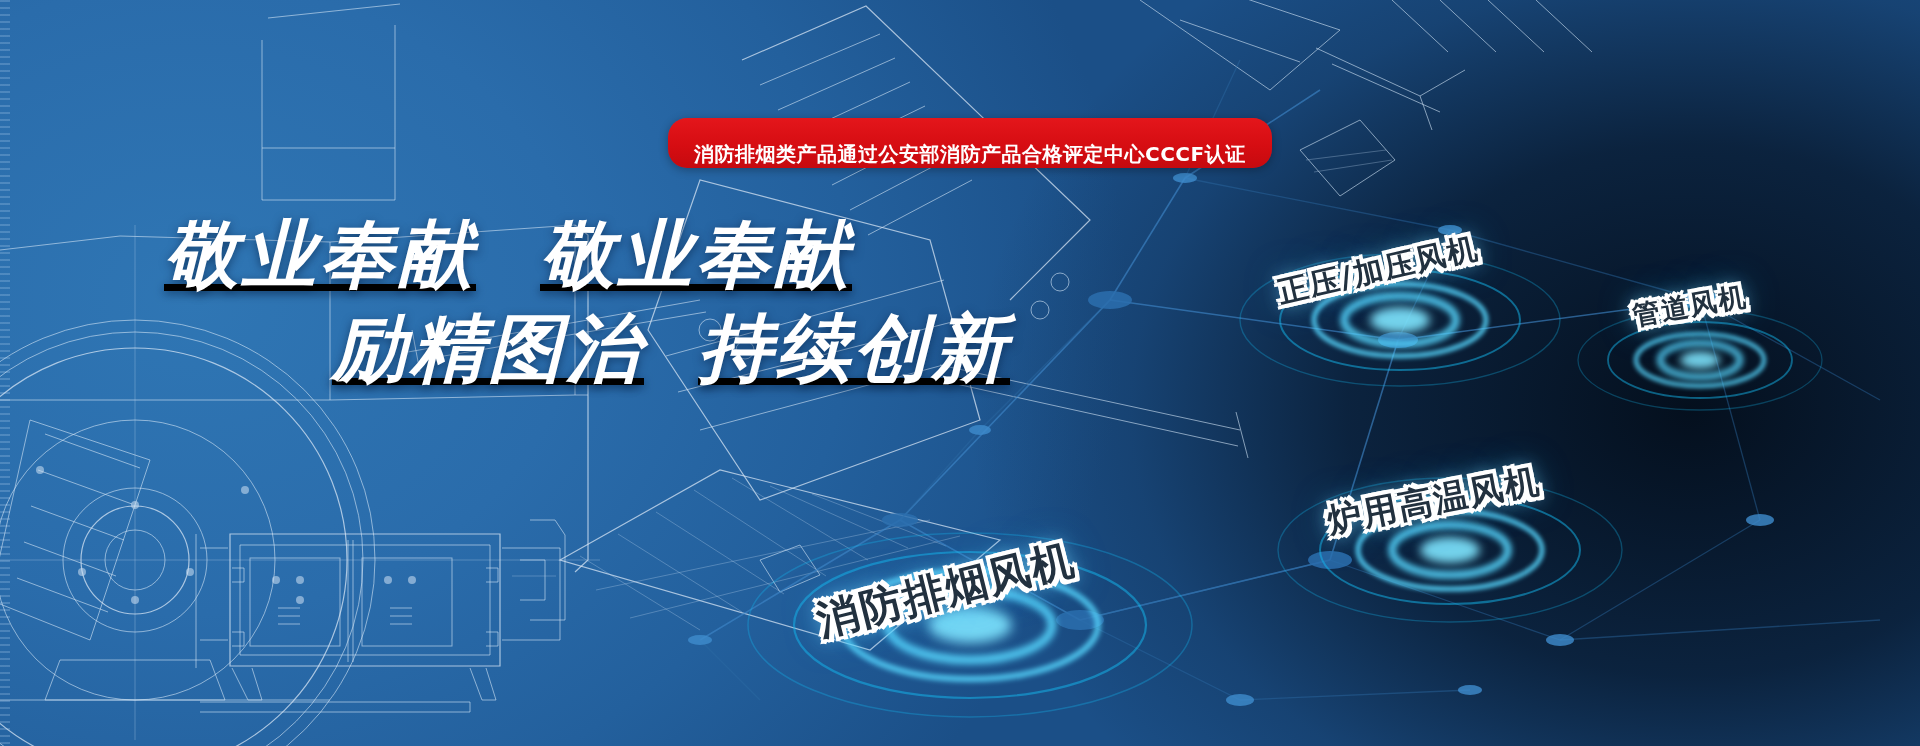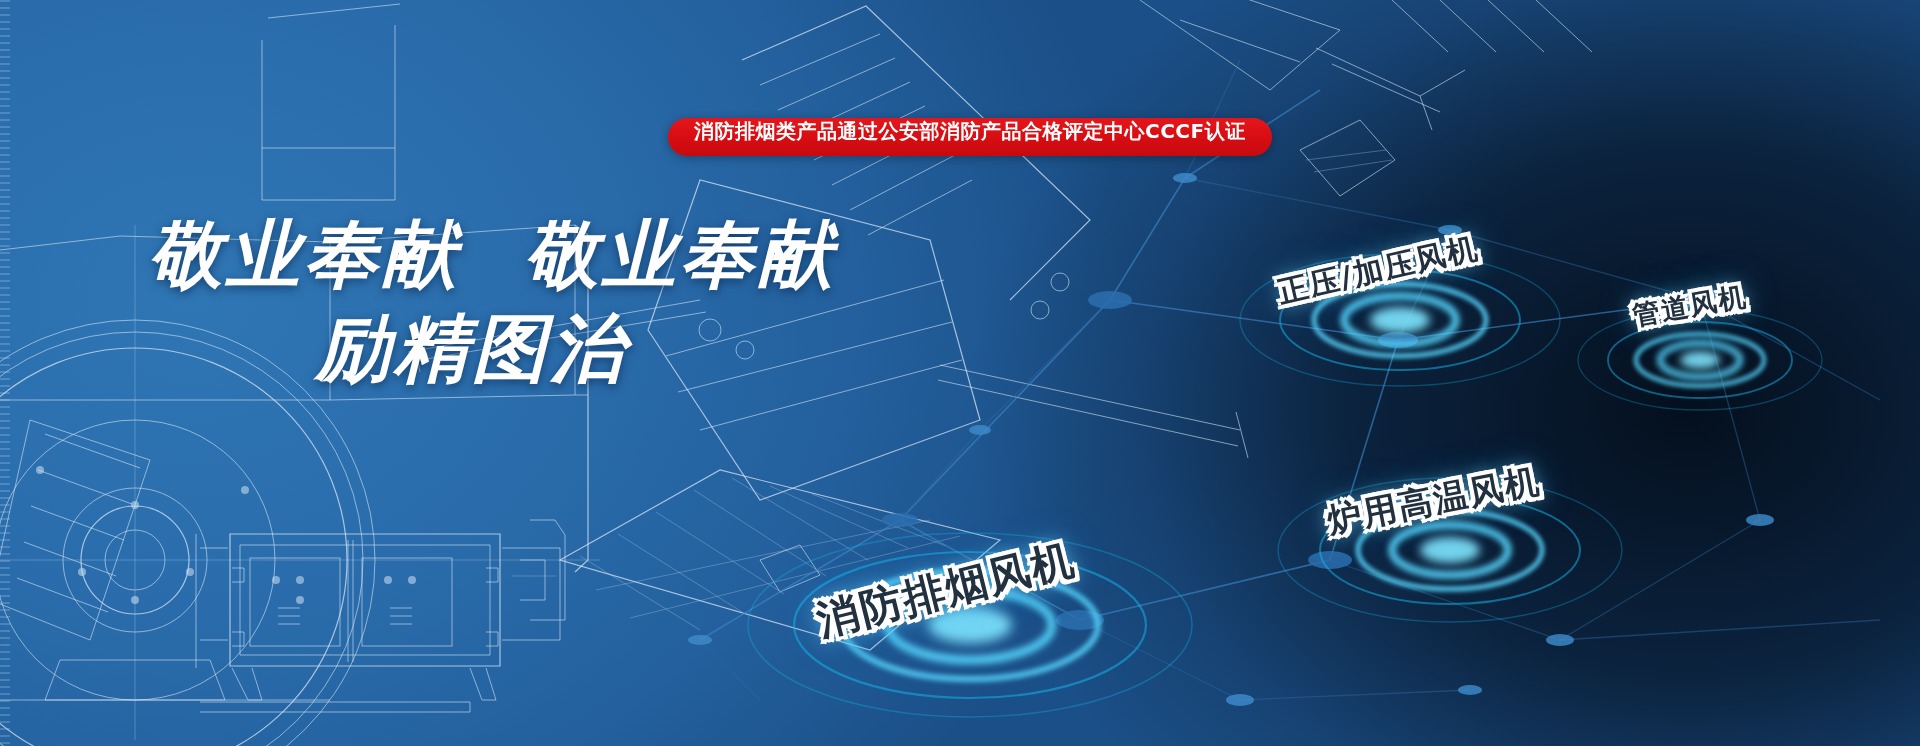--- a/index.html
+++ b/index.html
@@ -51,36 +51,36 @@
     display:inline-block;color:#22313f;
     -webkit-text-stroke:0px;
     text-shadow:
       3px 3px 0 #ffffff, -3px -3px 0 #ffffff, 3px -3px 0 #ffffff, -3px 3px 0 #ffffff,
       0 3px 0 #ffffff, 0 -3px 0 #ffffff, 3px 0 0 #ffffff, -3px 0 0 #ffffff,
       4px 4px 0 #ffffff, -4px 4px 0 #ffffff, 4px -4px 0 #ffffff, -4px -4px 0 #ffffff,
       0 0 18px rgba(140,230,255,.95), 0 0 34px rgba(40,180,255,.7);
   }
 
   
-  #slogan{position:absolute;left:134px;top:215px;width:860px;}
+  #slogan{position:absolute;left:150px;top:215px;width:860px;text-decoration:underline;}
   .sl-line{display:flex;align-items:baseline;color:#ffffff;
     font-family:"DejaVu Serif","Liberation Serif",serif;
     font-weight:700;font-size:74px;line-height:1.06;
     text-shadow:0 3px 10px rgba(0,25,60,.55);
     font-style:italic;letter-spacing:4px;}
   .sl-line .seg{white-space:nowrap;}
   .sl-l1{padding-left:14px;}
   .sl-l1 .gap{display:inline-block;width:64px;}
   .sl-l2{padding-left:182px;margin-top:16px;align-items:center;}
   .sl-l2 .gap{display:inline-block;width:58px;}
 
   
   #cert{
-    position:absolute;left:668px;top:118px;height:38px;
-    display:flex;align-items:flex-start;justify-content:center;
+    position:absolute;left:668px;top:118px;height:50px;
+    display:flex;align-items:flex-end;justify-content:center;
     padding:0 26px;border-radius:19px;
     background:linear-gradient(180deg,#e4161b 0%, #d60d12 55%, #c60a0f 100%);
     box-shadow:0 2px 10px rgba(0,0,0,.3);
   }
   #cert .txt{
     color:#ffffff;font-size:20px;font-weight:700;letter-spacing:.5px;
     font-family:"DejaVu Sans","Liberation Sans",sans-serif;white-space:nowrap;
   }
 
   
@@ -318,20 +318,21 @@
 
   <div id="slogan">
     <div class="sl-line sl-l1">
       <span class="seg">敬业奉献</span>
       <span class="gap"></span>
       <span class="seg">敬业奉献</span>
     </div>
     <div class="sl-line sl-l2">
       <span class="seg">励精图治</span>
       <span class="gap"></span>
+      <span class="seg">持续创新</span>
     </div>
   </div>
 
   <div id="cert">
     <span class="txt">消防排烟类产品通过公安部消防产品合格评定中心CCCF认证</span>
   </div>
 
   <div class="edge-strip"></div>
 </div>
 

